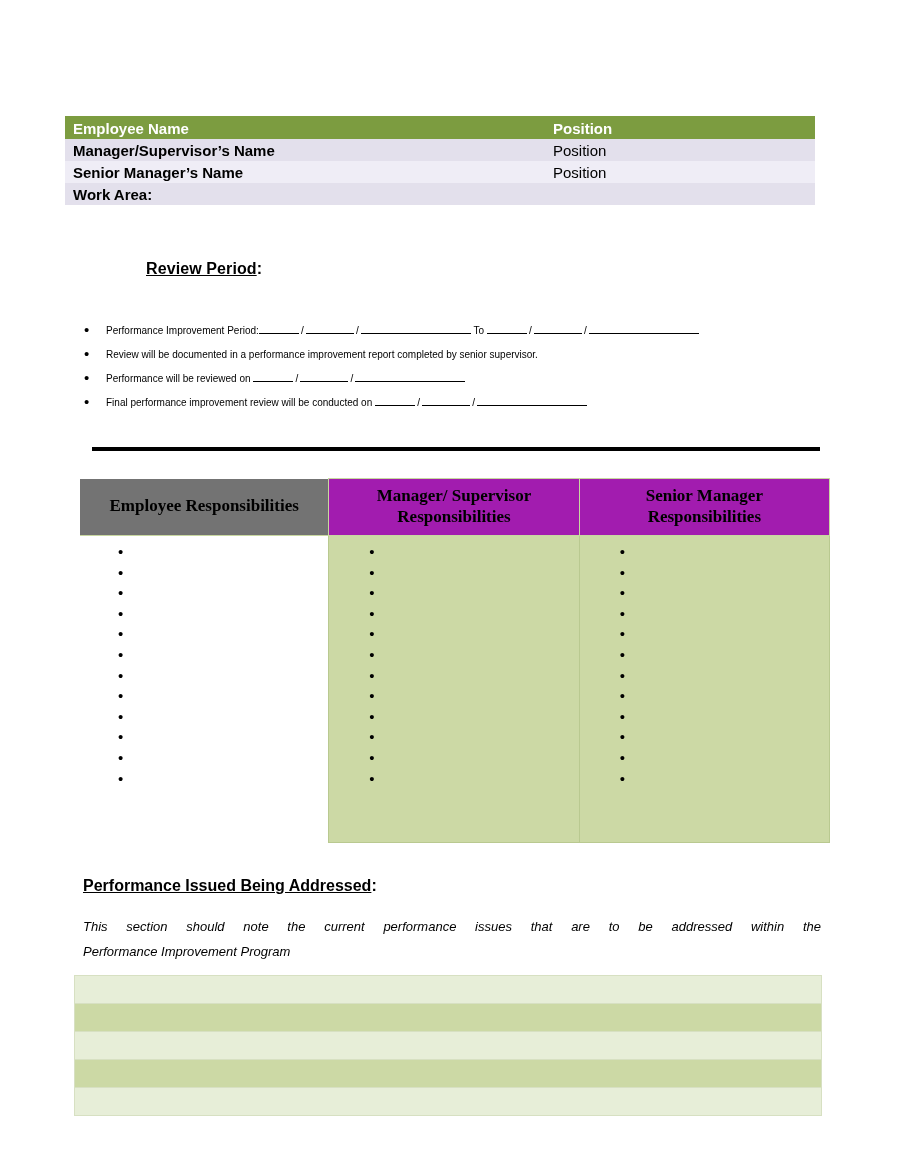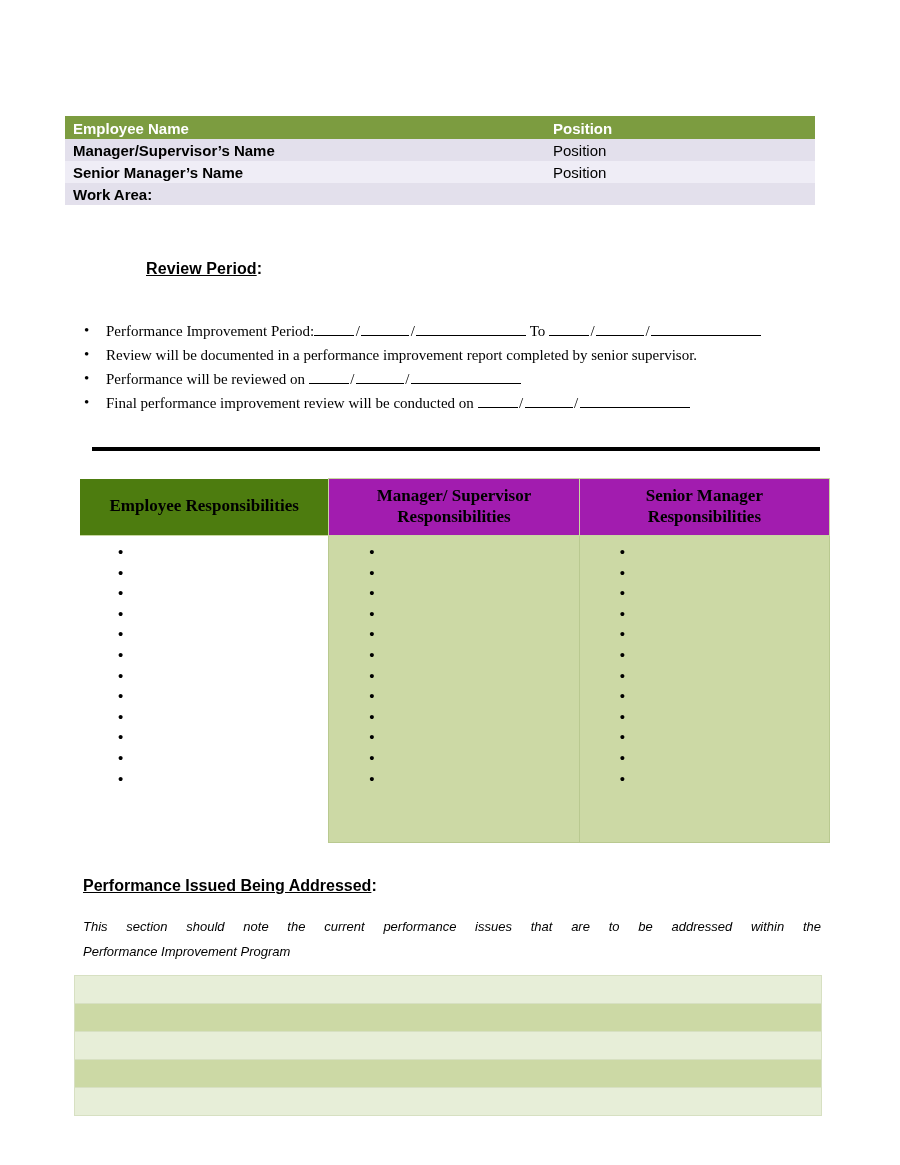--- a/index.html
+++ b/index.html
@@ -72,24 +72,23 @@
     left: 78px;
     top: 319px;
     width: 760px;
     margin: 0;
     padding: 0;
     list-style: none;
   }
   .review-list li {
     position: relative;
     padding-left: 28px;
-    font-size: 15px;
+    font-size: 10px;
     line-height: 24px;
     white-space: nowrap;
-    font-family: Liberation Serif, serif;
   }
   .review-list li::before {
     content: "\2022";
     position: absolute;
     left: 6px;
     top: -1px;
     font-size: 15px;
     line-height: 24px;
   }
   .blank {
@@ -131,21 +130,21 @@
     font-family: "Liberation Serif", serif;
     font-size: 17px;
     font-weight: bold;
     line-height: 21px;
     text-align: center;
     padding: 6px 4px 8px 4px;
     height: 36px;
     vertical-align: middle;
   }
   .resp-table th.h-employee {
-    background: #4d7c0f;
+    background: #737373;
     border-bottom: 1.5px solid #c8d7a0;
     border-right: none;
   }
   .resp-table th.h-green {
     background: #a21caf;
     border: 1px solid #c8d7a0;
   }
   .resp-table td.c-plain {
     background: #ffffff;
   }

